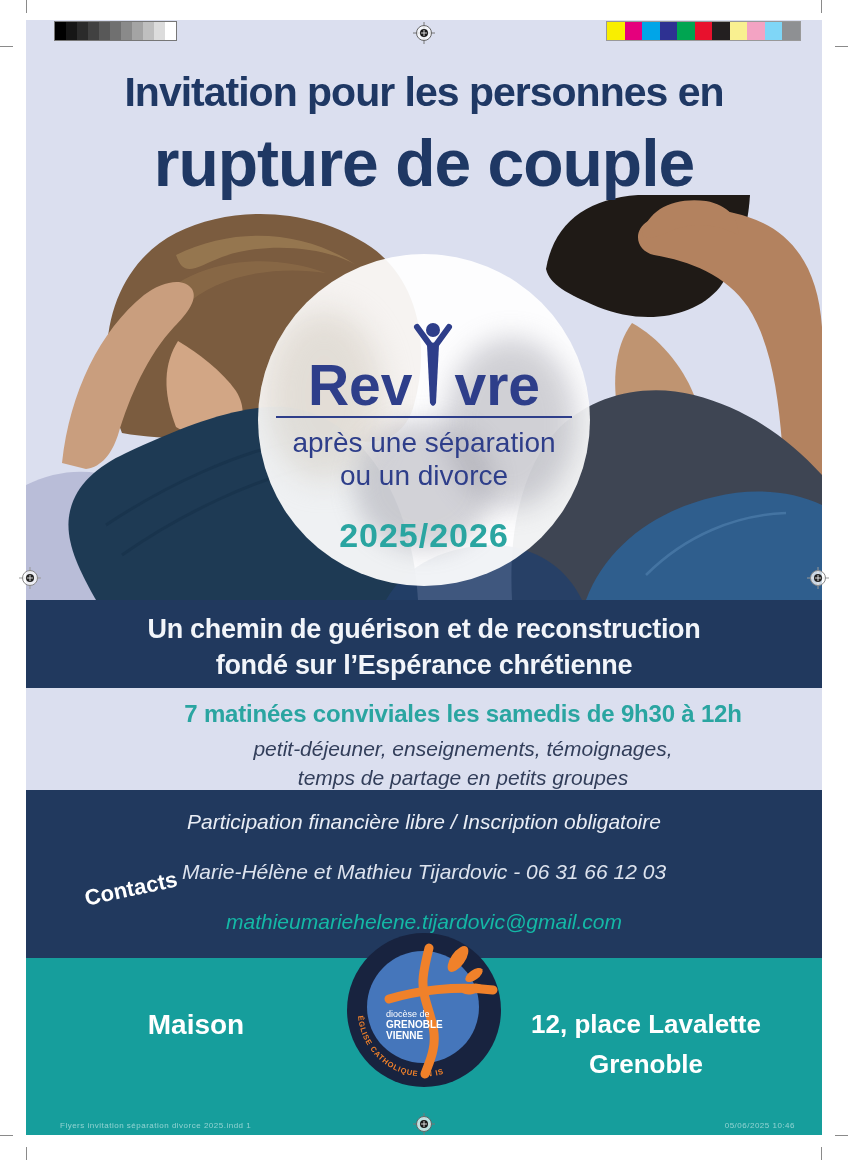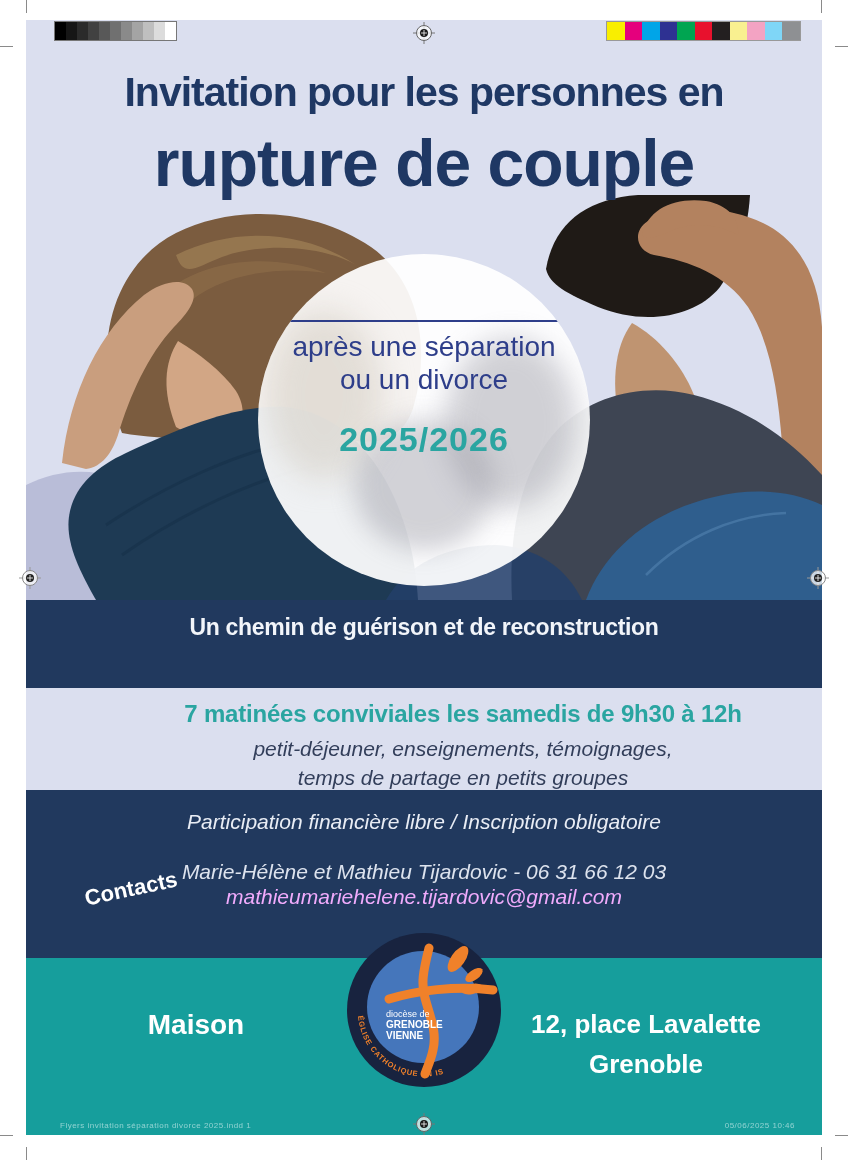--- a/index.html
+++ b/index.html
@@ -46,31 +46,31 @@
   .logo-content{position:absolute;inset:0;text-align:center;padding-top:62px;color:var(--logo-blue-text);}
   .brand-row{display:flex;justify-content:center;align-items:flex-end;height:96px;}
   .brand-txt{font-size:57px;font-weight:600;line-height:.95;letter-spacing:0px;}
   .brand-fig{width:40px;height:92px;margin:0 1px;}
   .logo-rule{width:296px;height:2px;background:var(--logo-blue-text);margin:4px auto 8px auto;}
   .tagline{font-size:28px;line-height:1.18;font-weight:500;}
   .season{margin-top:24px;font-size:34px;font-weight:bold;color:var(--teal-text);letter-spacing:1px;}
   
   .mission-band{position:absolute;left:0;top:580px;width:796px;height:88px;
     background:var(--band-navy);color:#f2f5fa;text-align:center;z-index:4;}
-  .mission-band .l{font-size:23px;font-weight:bold;letter-spacing:-.3px;line-height:1.33;}
+  .mission-band .l{font-size:27px;font-weight:bold;letter-spacing:-.3px;line-height:1.33;}
   .mission-band .wrap{padding-top:12px;}
   .schedule-band{position:absolute;left:0;top:668px;width:796px;height:102px;
     text-align:center;z-index:4;padding-left:39px;}
   .schedule-head{margin-top:12px;font-size:24px;font-weight:bold;color:var(--teal-text);letter-spacing:-.2px;}
   .schedule-detail{margin-top:7px;font-size:21px;font-style:italic;color:#323e5a;line-height:1.38;}
   .contact-band{position:absolute;left:0;top:770px;width:796px;height:168px;
     background:var(--band-navy);color:#e9edf5;text-align:center;z-index:4;}
   .participation{padding-top:20px;font-size:21px;font-style:italic;}
   .phone-line{margin-top:26px;font-size:21px;font-style:italic;color:#dde3ee;}
-  .email-line{margin-top:1px;font-size:21px;font-style:italic;color:#f0abfc;}
+  .email-line{margin-top:26px;font-size:21px;font-style:italic;color:#14b8a6;}
   .contacts-label{position:absolute;left:58px;top:86px;font-size:22px;font-weight:bold;
     color:#ffffff;transform:rotate(-12deg);}
   .footer-band{position:absolute;left:0;top:938px;width:796px;height:177px;
     background:var(--teal);color:#ffffff;z-index:4;}
   .venue{position:absolute;left:60px;top:46px;width:220px;text-align:center;
     font-size:28px;font-weight:bold;line-height:1.5;}
   .address{position:absolute;right:46px;top:46px;width:260px;text-align:center;
     font-size:26px;font-weight:bold;line-height:1.55;}
   .diocese-logo{position:absolute;left:calc(50% - 78px);top:-26px;width:156px;height:156px;}
   .slug{position:absolute;bottom:5px;font-size:8px;color:rgba(225,245,245,.6);letter-spacing:.5px;}
@@ -180,30 +180,41 @@
       <path d="M 620,380 C 660,340 710,320 760,318" stroke="#4a79a8" stroke-width="2.5" fill="none" opacity=".8"></path>
       <path d="M 360,405 C 380,370 420,350 470,350 C 510,352 540,372 556,405 Z" fill="#23406a" opacity=".85"></path>
     </svg>
   </div>
 
   <div class="logo-circle">
     <div class="ghost g1"></div>
     <div class="ghost g2"></div>
     <div class="ghost g3"></div>
     <div class="logo-content">
+      <div class="brand-row">
+        <span class="brand-txt">Rev</span>
+        <svg class="brand-fig" viewBox="0 0 40 90">
+          <circle cx="20" cy="9" r="7" fill="#2e3e8a"></circle>
+          <path d="M 20,28 L 4,6" stroke="#2e3e8a" stroke-width="6" stroke-linecap="round"></path>
+          <path d="M 20,28 L 36,6" stroke="#2e3e8a" stroke-width="6" stroke-linecap="round"></path>
+          <path d="M 14,24 Q 20,19 26,24 L 23,82 Q 20,88 17,82 Z" fill="#2e3e8a"></path>
+        </svg>
+        <span class="brand-txt">vre</span>
+      </div>
       <div class="logo-rule"></div>
       <div class="tagline">après une séparation</div>
       <div class="tagline">ou un divorce</div>
       <div class="season">2025/2026</div>
     </div>
   </div>
 
   <section class="mission-band">
     <div class="wrap">
       <div class="l">Un chemin de guérison et de reconstruction</div>
+      <div class="l">fondé sur l’Espérance chrétienne</div>
     </div>
   </section>
 
   <section class="schedule-band">
     <div class="schedule-head">7 matinées conviviales les samedis de 9h30 à 12h</div>
     <div class="schedule-detail">petit-déjeuner, enseignements, témoignages,</div>
     <div class="schedule-detail" style="margin-top:0;">temps de partage en petits groupes</div>
   </section>
 
   <section class="contact-band">

